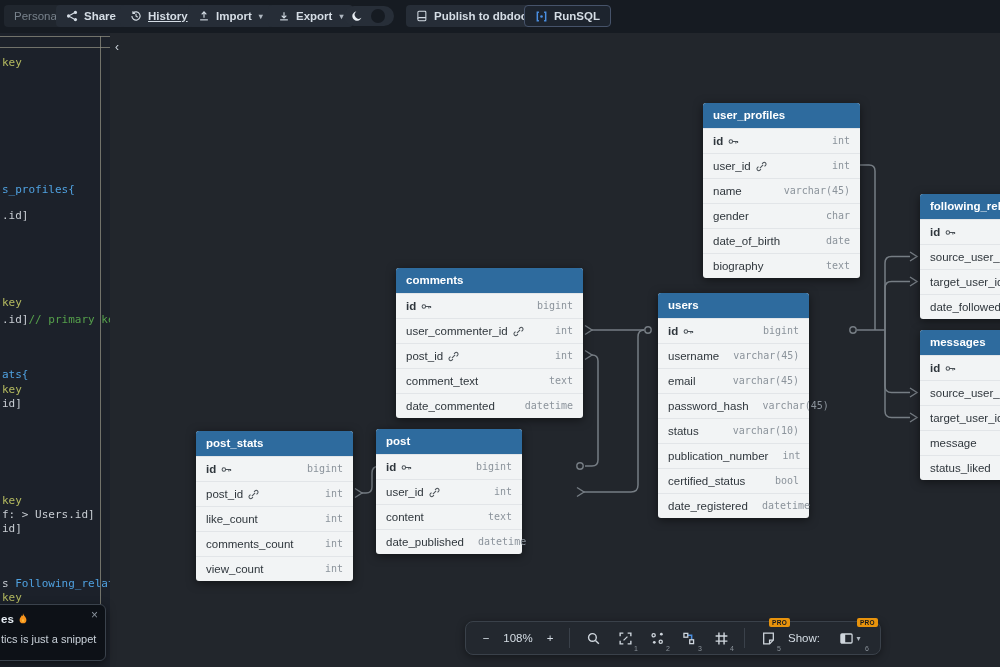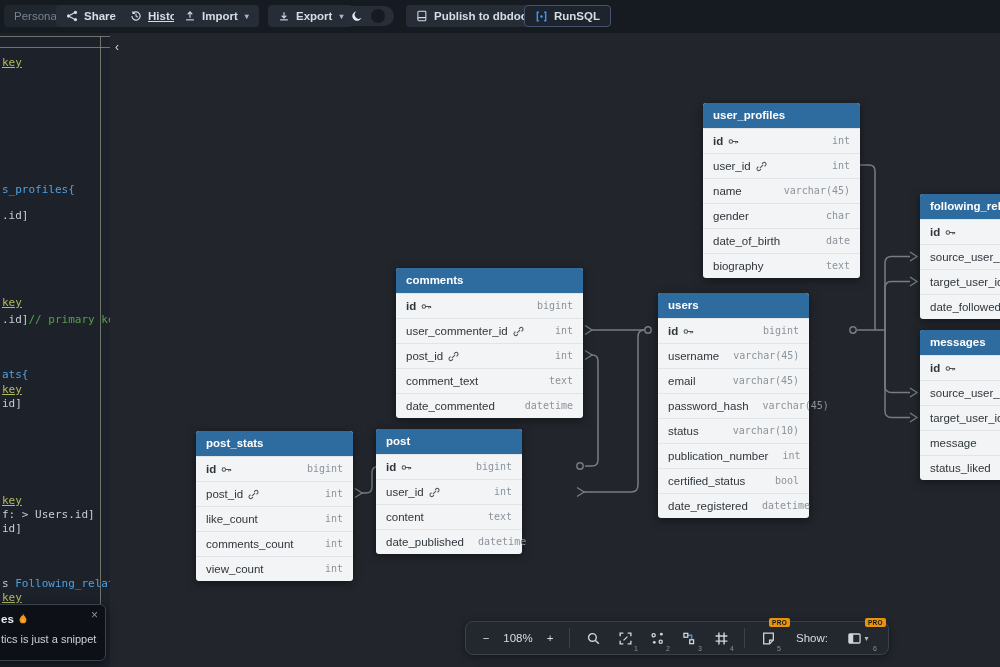--- a/index.html
+++ b/index.html
@@ -9,37 +9,37 @@
   
   #topbar { position:absolute; left:0; top:0; width:1000px; height:33px; background:#161b22; z-index:30; }
   .tb-btn { position:absolute; top:5px; height:22px; background:#262d37; border:none; border-radius:4px;
             color:#d5dde5; font-size:11.5px; font-family:"Liberation Sans",sans-serif;
             display:flex; align-items:center; gap:6px; padding:0 10px; cursor:pointer; font-weight:bold; }
   .tb-btn svg { flex:0 0 auto; }
   .tb-btn .caret { font-size:8px; color:#aeb6bf; margin-left:1px; }
   #btn-personal { left:4px; background:#20262e; color:#78828c; font-weight:normal; }
   #btn-share   { left:56px; }
   #btn-history { left:120px;text-decoration:underline; }
-  #btn-import  { left:174px; }
+  #btn-import  { left:188px; }
   #btn-export  { left:268px; }
   #toggle { position:absolute; left:344px; top:6px; width:50px; height:20px; border-radius:10px;
             background:#272e38; border:none; cursor:pointer; }
   #toggle .knob { position:absolute; left:27px; top:3px; width:14px; height:14px; border-radius:50%; background:#161b22; }
   #toggle svg { position:absolute; left:7px; top:4px; }
   #btn-publish { left:406px; }
   #btn-runsql  { left:524px; background:#1d242e; border:1px solid #46536a; }
 
   
   #editor { position:absolute; left:0; top:33px; width:110px; height:634px; background:#1c212a; z-index:10; }
   #editor .vline { position:absolute; left:100px; top:3px; width:1px; height:575px; background:#8e8d80; opacity:.75; }
   #editor .hline { position:absolute; left:0; width:110px; height:1px; background:#8e8d80; opacity:.75; }
   #editor .h1 { top:3px; } #editor .h2 { top:14px; }
   #code { position:absolute; inset:0; overflow:hidden; }
   .code-line { position:absolute; left:2px; white-space:pre; font-family:"DejaVu Sans Mono",monospace; font-size:11px; line-height:14px; }
-  .c-olive { color:#b3b95f;text-decoration:underline; } .c-blue { color:#4fa1e0; } .c-green { color:#55a04b; } .c-plain { color:#c9ced4; }
+  .c-olive { color:#b3b95f; } .c-blue { color:#4fa1e0; } .c-green { color:#55a04b; } .c-plain { color:#c9ced4; }
   #collapse { position:absolute; left:110px; top:40px; width:14px; height:14px; color:#cfd6dd; font-size:12px;
               line-height:14px; text-align:center; cursor:pointer; z-index:11; }
 
   
   #canvas { position:absolute; inset:33px 0 0 110px; }
   #wires { position:absolute; left:0; top:0; width:1000px; height:667px; z-index:1; }
   #tables { position:absolute; left:0; top:0; z-index:2; }
   .dtable { position:absolute; background:#f2f4f5; border-radius:3px; box-shadow:0 2px 10px rgba(0,0,0,.5); }
   .dtable .thead { height:25px; line-height:25px; background:#2e6b9e; border-radius:3px 3px 0 0;
                    color:#fff; font-weight:bold; font-size:11.5px; padding:0 10px; white-space:nowrap; overflow:hidden; cursor:move; }
@@ -57,21 +57,21 @@
                box-shadow:0 2px 8px rgba(0,0,0,.4); }
   .bb-btn { position:relative; background:none; border:none; color:#cfd6dd; width:28px; height:28px; border-radius:4px;
             display:flex; align-items:center; justify-content:center; cursor:pointer; }
   .bb-text { color:#d5dde5; font-size:11.5px; padding:0 2px; }
   #zoom-level { width:36px; text-align:center; }
   .bb-sep { width:1px; height:20px; background:#3a414a; margin:0 5px; }
   .sub { position:absolute; right:1px; bottom:0px; font-size:7px; color:#8a929a; }
   .pro { position:absolute; top:-6px; right:-8px; background:#e8930c; color:#15191f; font-size:6.5px; font-weight:bold;
          padding:1px 3px; border-radius:2px; letter-spacing:.3px; }
   .bb-caret { font-size:8px; color:#aeb6bf; margin-left:2px; }
-  #show-label { margin-left:8px; margin-right:4px; }
+  #show-label { margin-left:0; margin-right:4px; }
 
   
   #toast { position:absolute; left:-50px; top:604px; width:156px; height:57px; background:#0d1117;
            border:1px solid #3a424c; border-radius:6px; z-index:40; box-shadow:0 3px 10px rgba(0,0,0,.5); }
   #toast .t-title { position:absolute; left:50px; top:8px; font-size:11.5px; font-weight:bold; color:#e6edf3;
                     display:flex; align-items:center; gap:4px; }
   #toast .t-body { position:absolute; left:50px; top:28px; font-size:11px; color:#c9d1d9; white-space:nowrap; }
   #toast .t-close { position:absolute; right:7px; top:3px; color:#8b949e; font-size:12px; background:none; border:none; cursor:pointer; }
 </style>
 </head>

